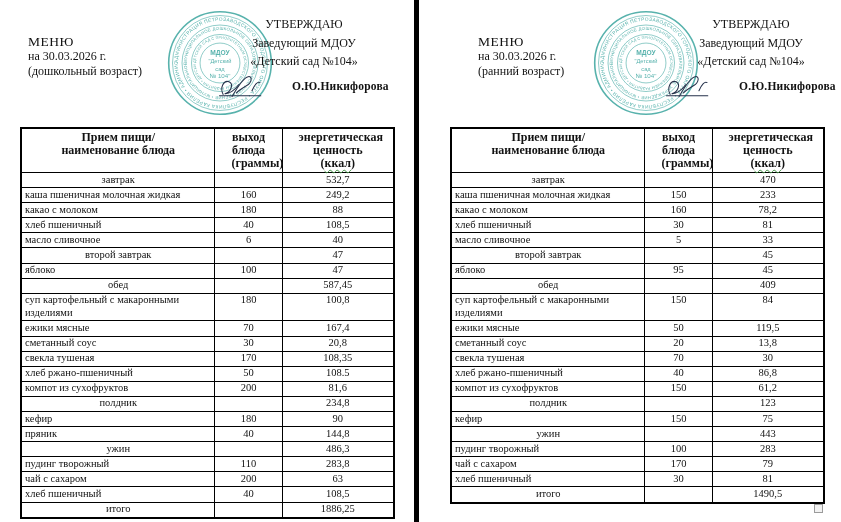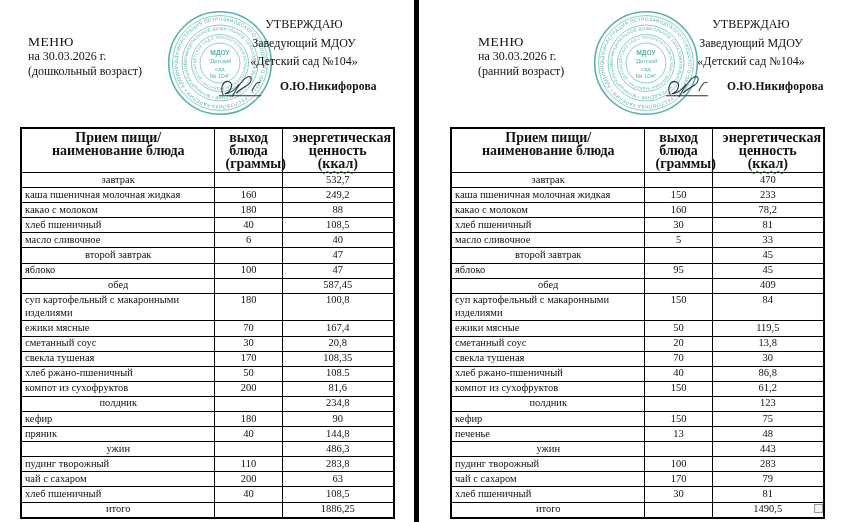--- a/index.html
+++ b/index.html
@@ -16,31 +16,31 @@
   .menu-title{font-size:13.5px;letter-spacing:.5px;}
 
   .stamp-slot{position:absolute;top:6px;width:114px;height:114px;}
   .page.left .stamp-slot{left:163px;}
   .page.right .stamp-slot{left:170px;}
   .stamp-slot svg{width:114px;height:114px;display:block;opacity:.92;}
 
   .approve{position:absolute;top:15px;width:172px;text-align:center;font-size:12px;line-height:18.5px;white-space:nowrap;}
   .page.left .approve{right:24px;}
   .page.right .approve{right:4px;}
-  .sig-row{display:flex;align-items:center;justify-content:flex-start;gap:0;margin-top:1px;}
+  .sig-row{display:flex;align-items:center;justify-content:flex-start;gap:12px;margin-top:1px;}
   .sig-row svg{flex:0 0 auto;}
   .sig-name{font-size:11.5px;font-weight:bold;letter-spacing:.2px;}
 
   table.menu-table{position:absolute;top:127px;width:375px;border-collapse:collapse;table-layout:fixed;
     font-size:10.5px;border:2px solid #000;background:#fff;}
   .page.left table.menu-table{left:20px;}
   .page.right table.menu-table{left:31px;}
   col.c1{width:52%;} col.c2{width:18%;} col.c3{width:30%;}
   .menu-table th,.menu-table td{border:1px solid #000;vertical-align:top;}
-  .menu-table th{font-weight:bold;text-align:center;font-size:14px;line-height:13px;padding:2px 10px;}
+  .menu-table th{font-weight:bold;text-align:center;font-size:12px;line-height:13px;padding:2px 16px;}
   .menu-table td{line-height:12.6px;padding:0.5px 3px 1px 3px;}
   td.name{text-align:left;}
   td.num{text-align:center;}
   tr.sec td{font-weight:normal;}
   tr.sec td.name{text-align:center;}
   .wavy{text-decoration-line:underline;text-decoration-style:wavy;text-decoration-color:#3e8e41;
     text-decoration-thickness:1px;text-underline-offset:2px;}
   .handle{position:absolute;left:395px;top:504px;width:7px;height:7px;background:#f2f2f2;border:1px solid #9b9b9b;}
 </style>
 </head>
@@ -373,25 +373,20 @@
           <tr class="sec">
             <td class="name">полдник</td>
             <td class="num"></td>
             <td class="num">123</td>
           </tr>
           <tr>
             <td class="name">кефир</td>
             <td class="num">150</td>
             <td class="num">75</td>
           </tr>
-          <tr>
-            <td class="name">печенье</td>
-            <td class="num">13</td>
-            <td class="num">48</td>
-          </tr>
           <tr class="sec">
             <td class="name">ужин</td>
             <td class="num"></td>
             <td class="num">443</td>
           </tr>
           <tr>
             <td class="name">пудинг творожный</td>
             <td class="num">100</td>
             <td class="num">283</td>
           </tr>

